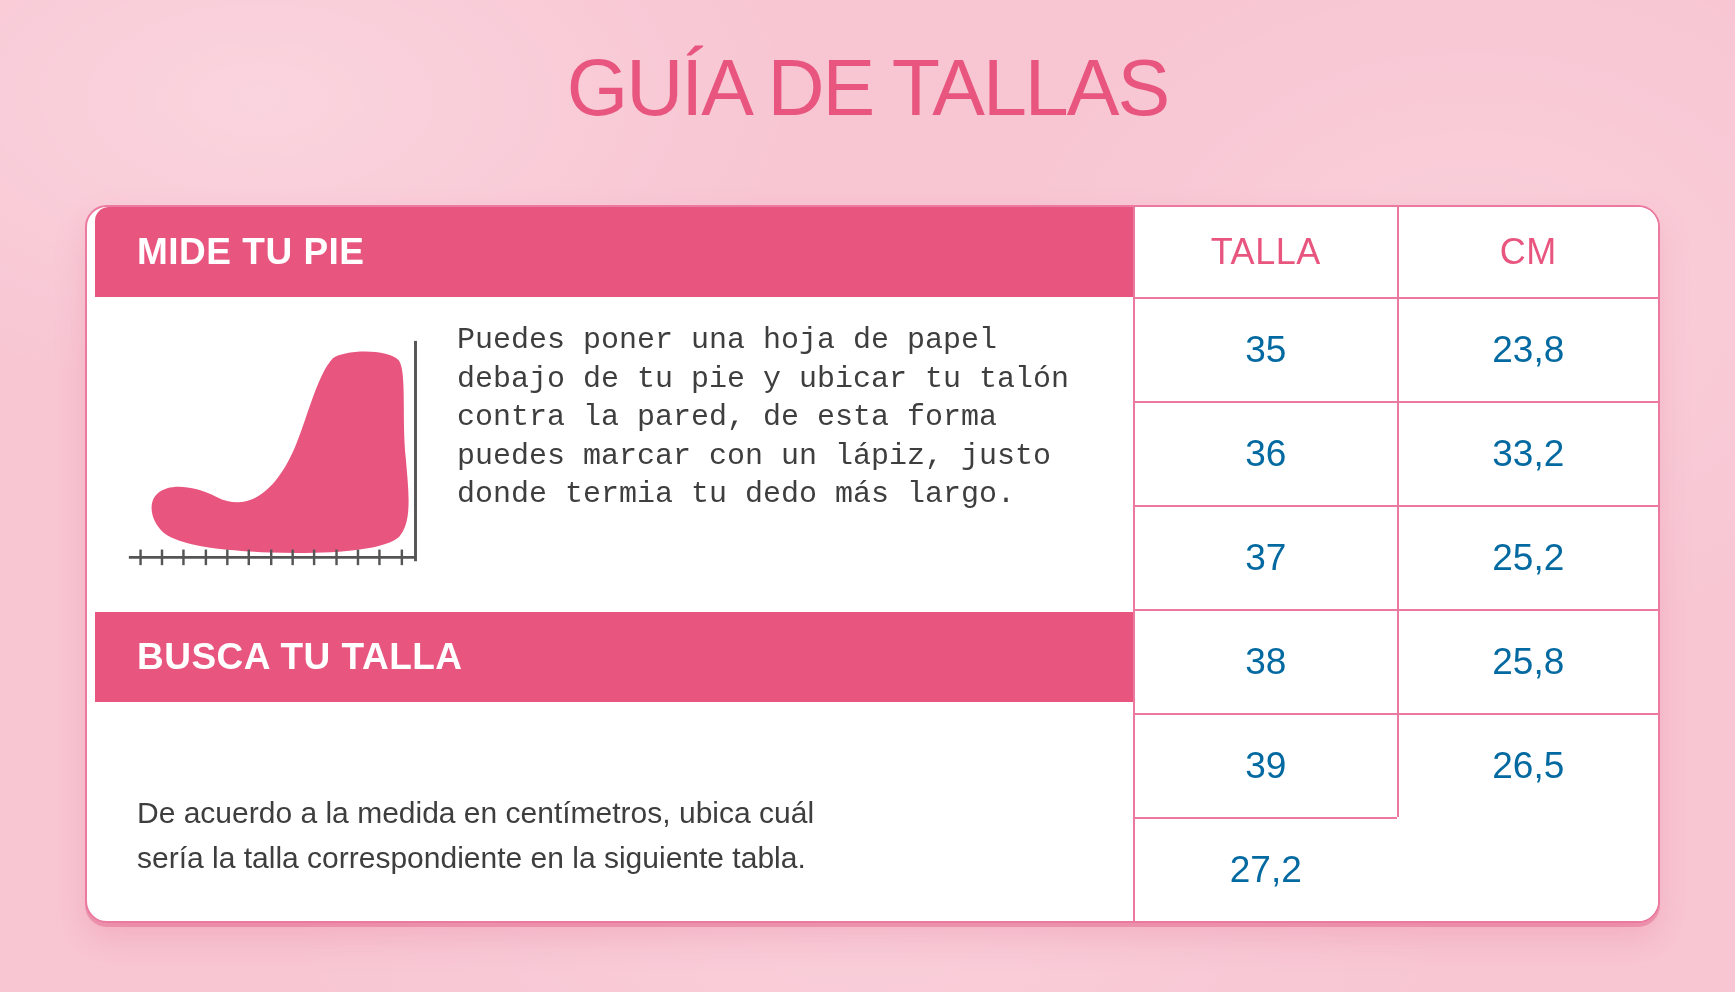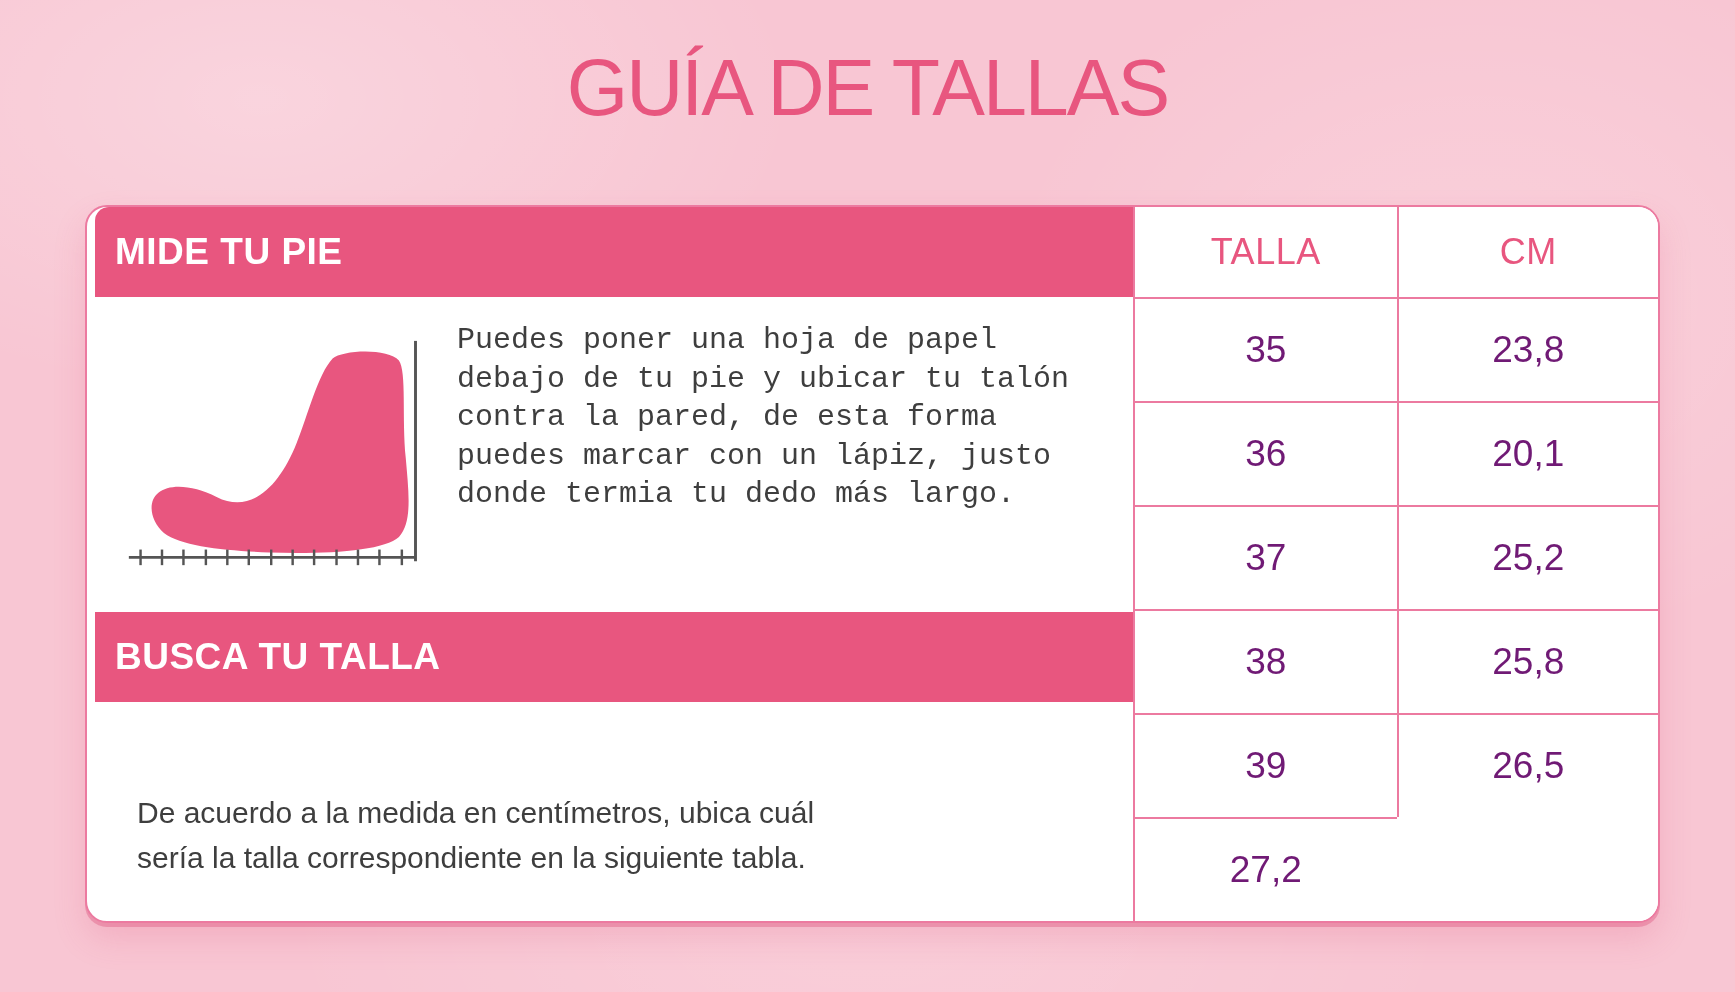--- a/index.html
+++ b/index.html
@@ -52,21 +52,21 @@
     flex-direction: column;
   }
   .section-bar {
     height: 90px;
     flex: 0 0 90px;
     margin-left: 8px;
     background: var(--accent, #e8567f);
     color: #ffffff;
     display: flex;
     align-items: center;
-    padding-left: 20px;
+    padding-left: 42px;
     font-size: 37px;
     font-weight: bold;
     letter-spacing: 0.5px;
     box-sizing: border-box;
   }
   .section-bar.first {
     border-top-left-radius: 14px;
   }
   .measure-body {
     height: 315px;
@@ -103,21 +103,21 @@
     grid-template-rows: 90px repeat(6, 1fr);
     border-left: 2px solid var(--table-border, #ec7aa0);
     box-sizing: border-box;
     background: var(--card, #ffffff);
   }
   .cell {
     display: flex;
     align-items: center;
     justify-content: center;
     font-size: 37px;
-    color: #701a75;
+    color: #0369a1;
   }
   .cell:nth-child(even) { border-left: 2px solid var(--table-border, #ec7aa0); }
   .cell:nth-child(n+3) { border-top: 2px solid var(--table-border, #ec7aa0); }
   .cell.head {
     color: var(--accent, #e8567f);
     font-weight: normal;
     font-size: 36px;
     letter-spacing: 0.5px;
   }
 </style>
@@ -188,21 +188,21 @@
   </div>
 
   <div class="size-table">
     <div class="cell head">TALLA</div>
     <div class="cell head">CM</div>
 
     <div class="cell">35</div>
     <div class="cell">23,8</div>
 
     <div class="cell">36</div>
-    <div class="cell">20,1</div>
+    <div class="cell">33,2</div>
 
     <div class="cell">37</div>
     <div class="cell">25,2</div>
 
     <div class="cell">38</div>
     <div class="cell">25,8</div>
 
     <div class="cell">39</div>
     <div class="cell">26,5</div>
 

